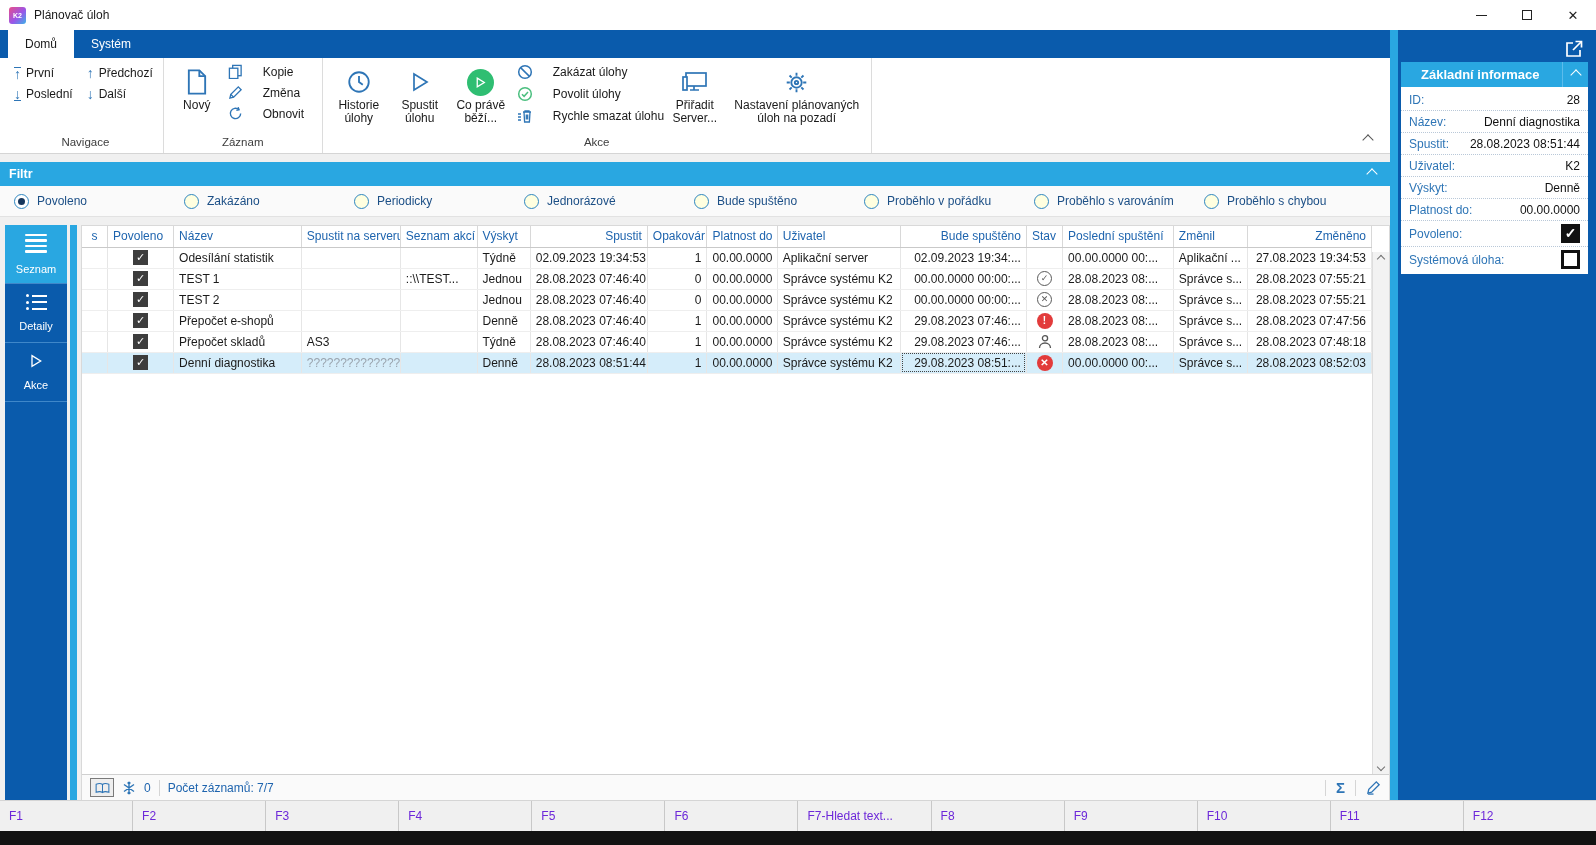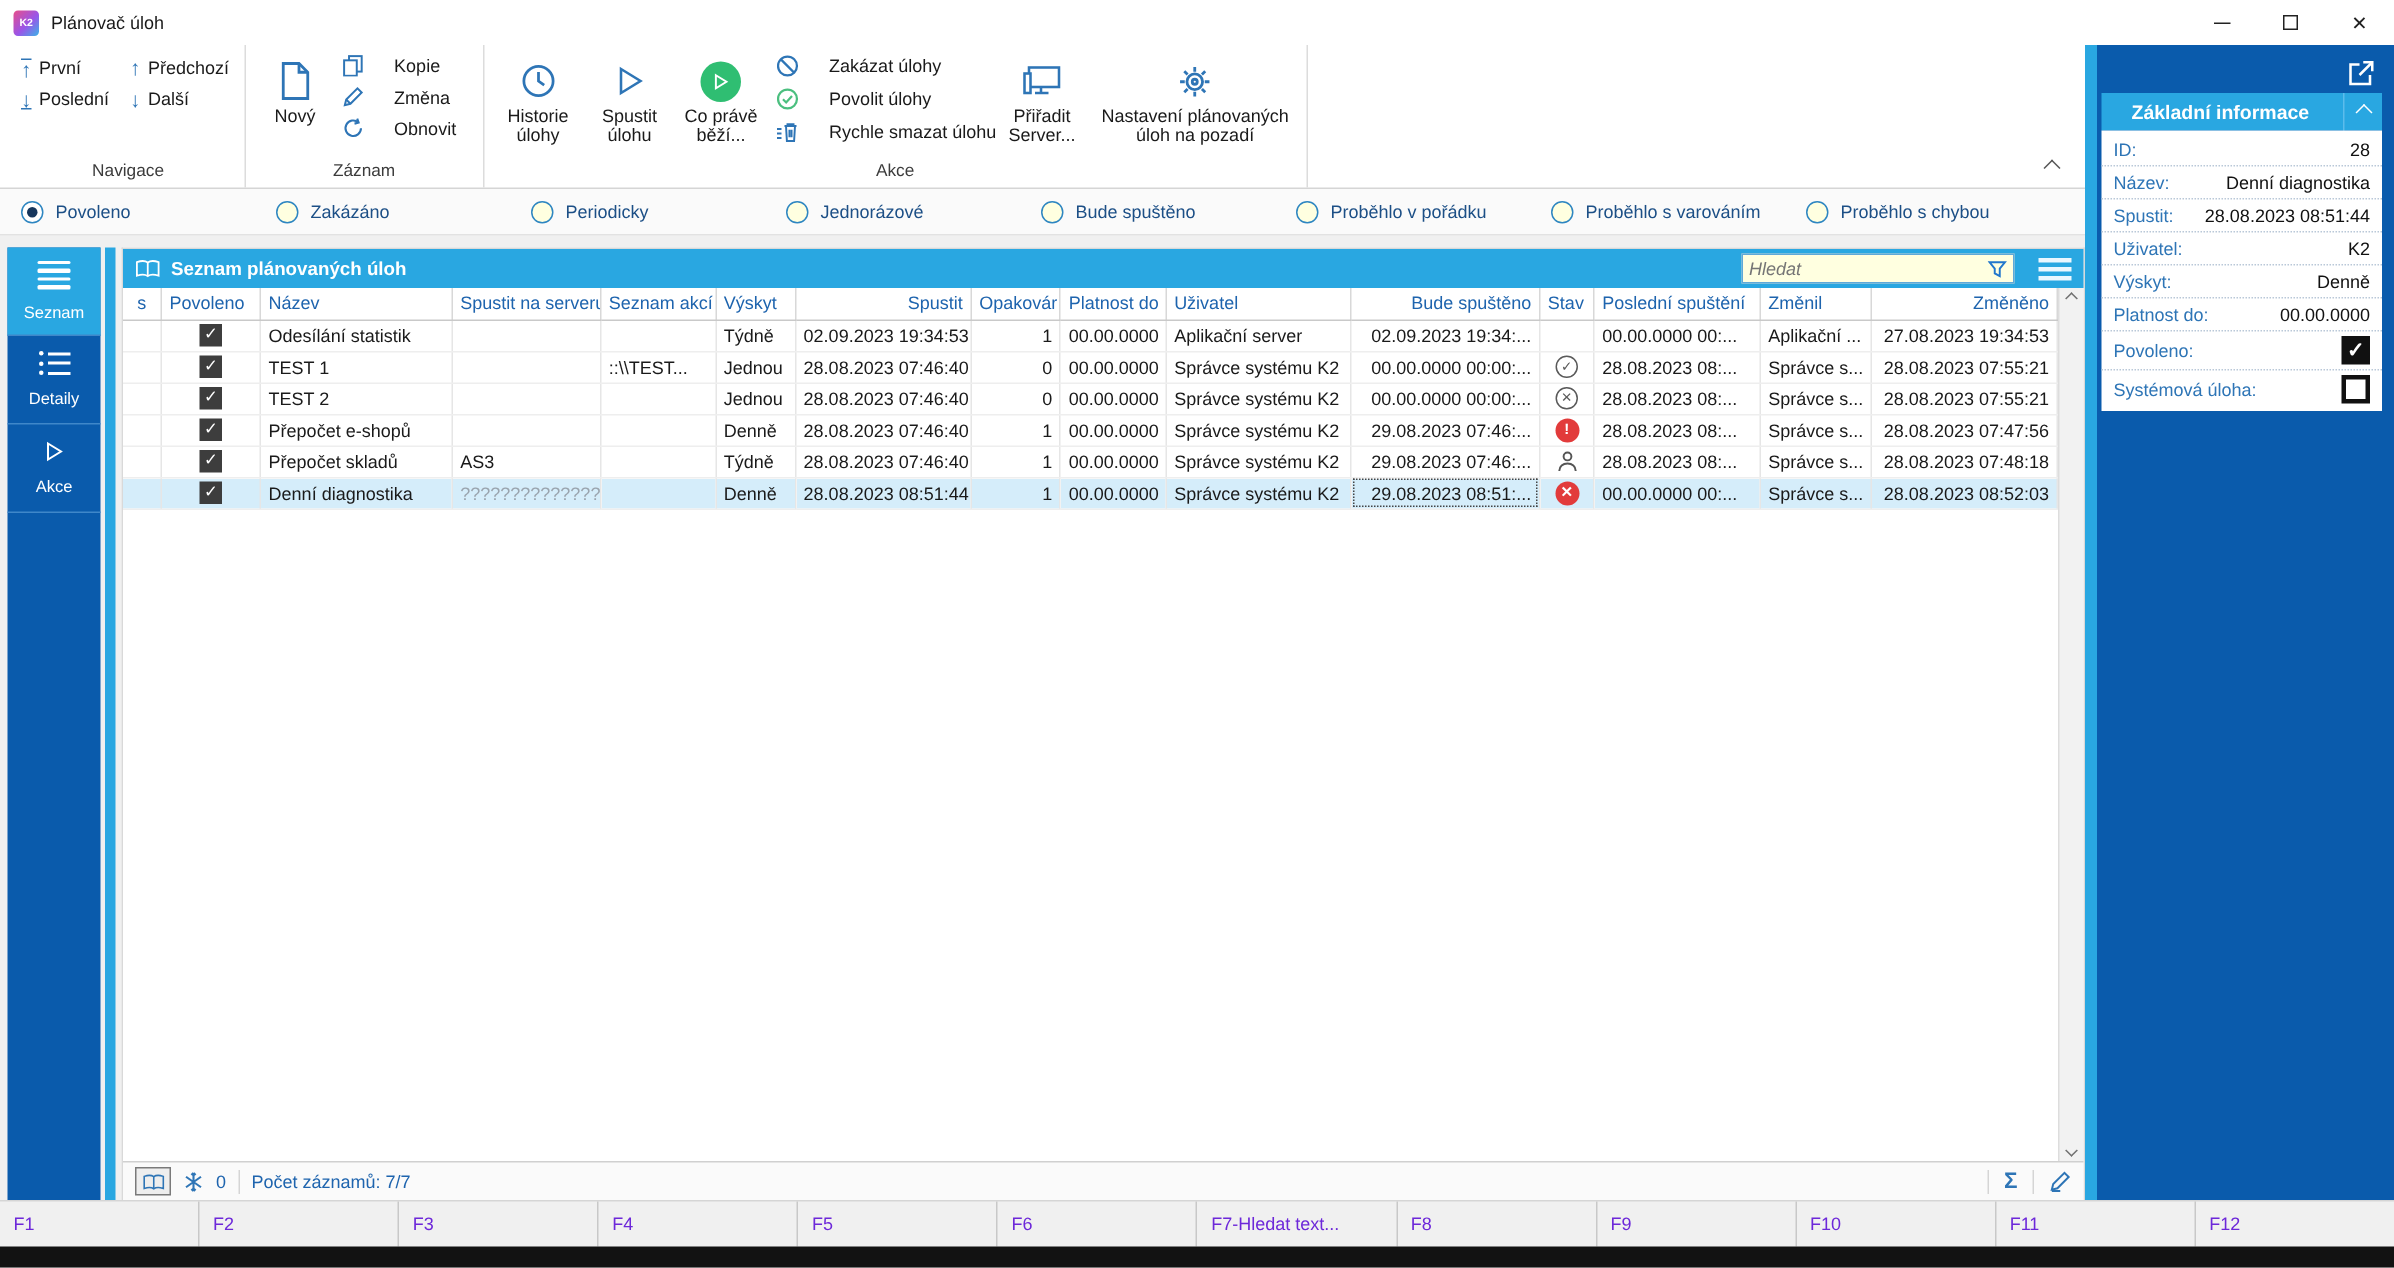--- a/index.html
+++ b/index.html
@@ -135,20 +135,24 @@
         </div>
       <div class="win-btn">
           <span>✕</span>
         </div>
     </div>
   </div>
 
   <div class="body-row">
     <div class="main-col">
 
+      <div class="rtabs">
+        <div class="rtab active">Domů</div>
+        <div class="rtab">Systém</div>
+      </div>
 
       <div class="ribbon">
 
         <div class="rgroup">
           <div class="rg-body nav-cols">
             <div class="nav-col">
               <div class="nav-item">
                   <span class="arr bar-top">↑</span>
                   <span>První</span>
                 </div>
@@ -294,20 +298,24 @@
               </span>
               <span>Nastavení plánovaných úloh na pozadí</span>
             </div>
           </div>
           <div class="rg-label">Akce</div>
         </div>
 
         <span class="ribbon-chevron"><span class="chev"></span></span>
       </div>
 
+      <div class="filter-header">
+        <span>Filtr</span>
+        <span class="chev" style="color:#fff"></span>
+      </div>
       <div class="filter-row" id="filter-row">
           <div class="filter-option">
             <span class="radio sel"></span>
             <span class="filter-label">Povoleno</span>
           </div>
           <div class="filter-option">
             <span class="radio"></span>
             <span class="filter-label">Zakázáno</span>
           </div>
           <div class="filter-option">
@@ -366,42 +374,20 @@
                 <svg width="16" height="16" viewBox="0 0 24 24" fill="none" stroke="#fff" stroke-width="2">
                   <path d="M6 4l13 8-13 8z"></path>
                 </svg>
               </span>
               <span>Akce</span>
             </div>
           </div>
         <div class="content-splitter"></div>
 
         <div class="table-panel">
-          <div class="table-titlebar">
-            <span>
-              <svg width="17" height="14" viewBox="0 0 20 15" fill="none" stroke="#fff" stroke-width="1.4">
-                  <path d="M10 2.8C8 1.3 5 1.3 1.5 2.5v10.7c3.5-1.2 6.5-1.2 8.5.3 2-1.5 5-1.5 8.5-.3V2.5C15 1.3 12 1.3 10 2.8z"></path>
-                  <path d="M10 2.8v10.7"></path>
-                </svg>
-            </span>
-            <span class="table-title">Seznam plánovaných úloh</span>
-            <span class="search-box">
-              <input placeholder="Hledat" style="">
-              <span style="padding:0 4px">
-                <svg width="13" height="13" viewBox="0 0 14 14" fill="none" stroke="#2277cc" stroke-width="1.4">
-                    <path d="M1.5 2h11L8.8 6.6v5.4L5.2 10V6.6z"></path>
-                  </svg>
-              </span>
-            </span>
-            <span class="burger">
-                <i></i>
-                <i></i>
-                <i></i>
-              </span>
-          </div>
 
           <div class="grid-wrap">
             <table class="grid" id="grid">
                 <colgroup>
                   <col style="width: 24px;">
                   <col style="width: 62px;">
                   <col style="width: 120px;">
                   <col style="width: 93px;">
                   <col style="width: 72px;">
                   <col style="width: 50px;">

